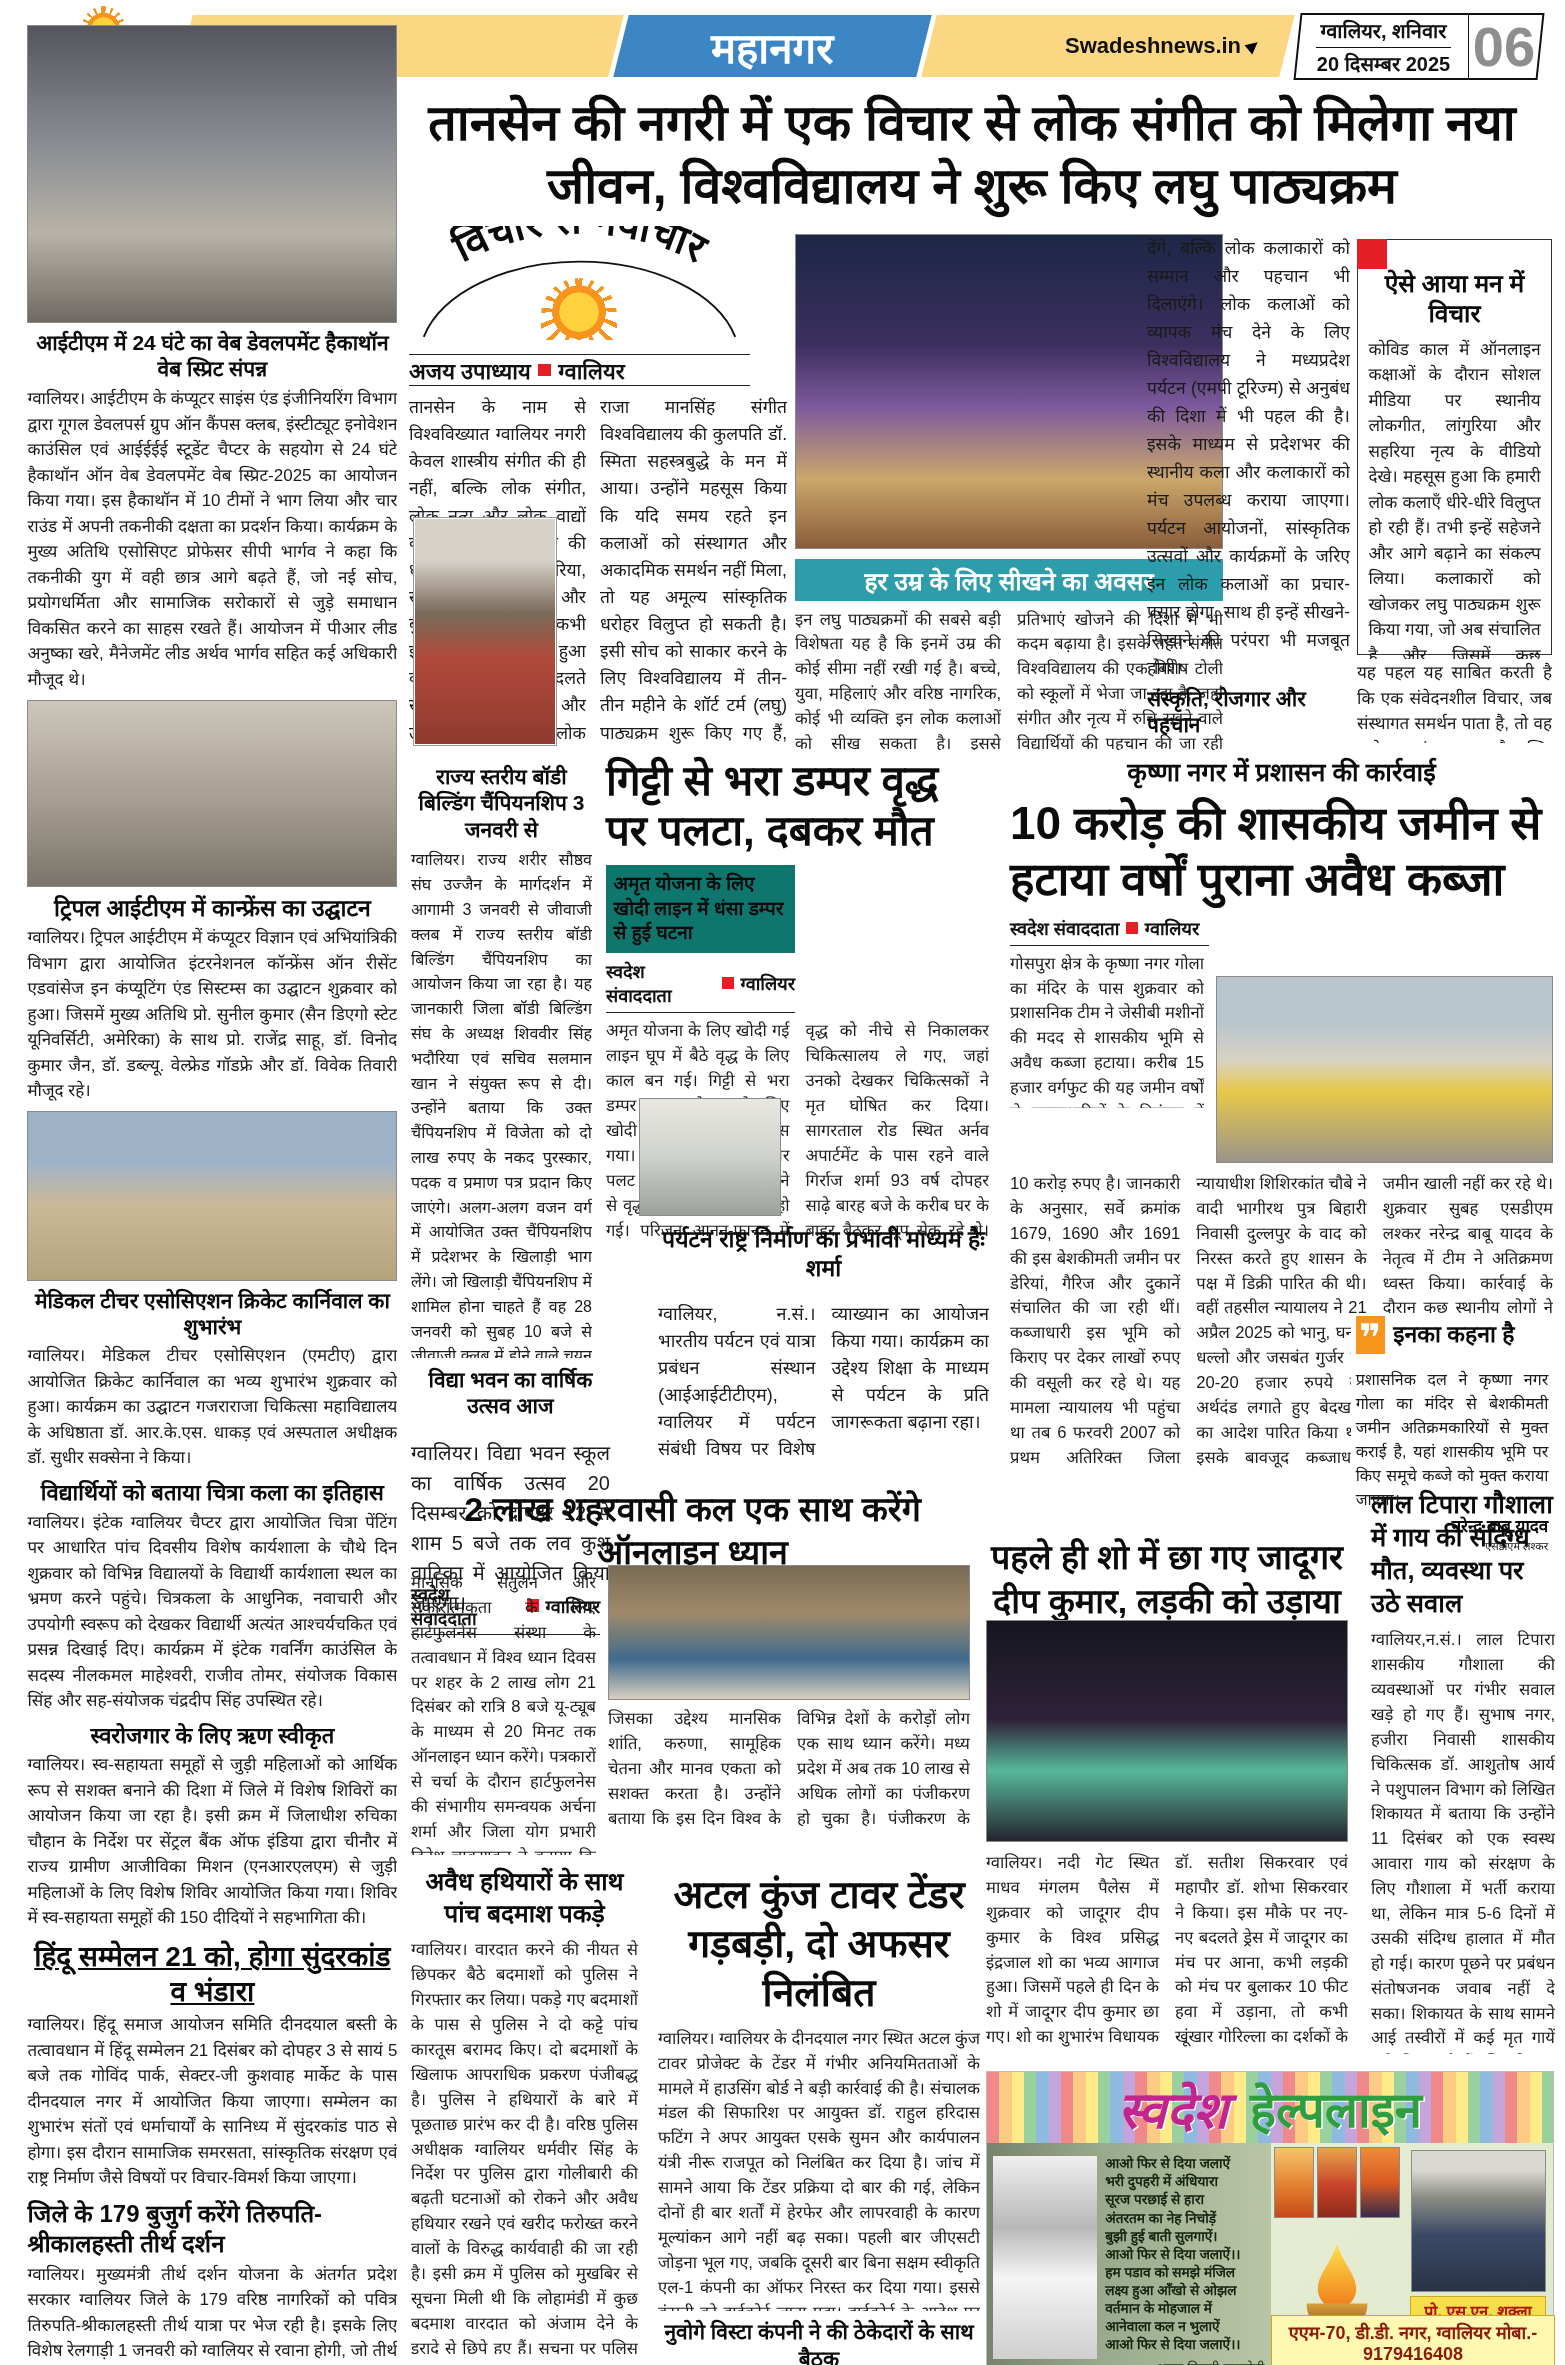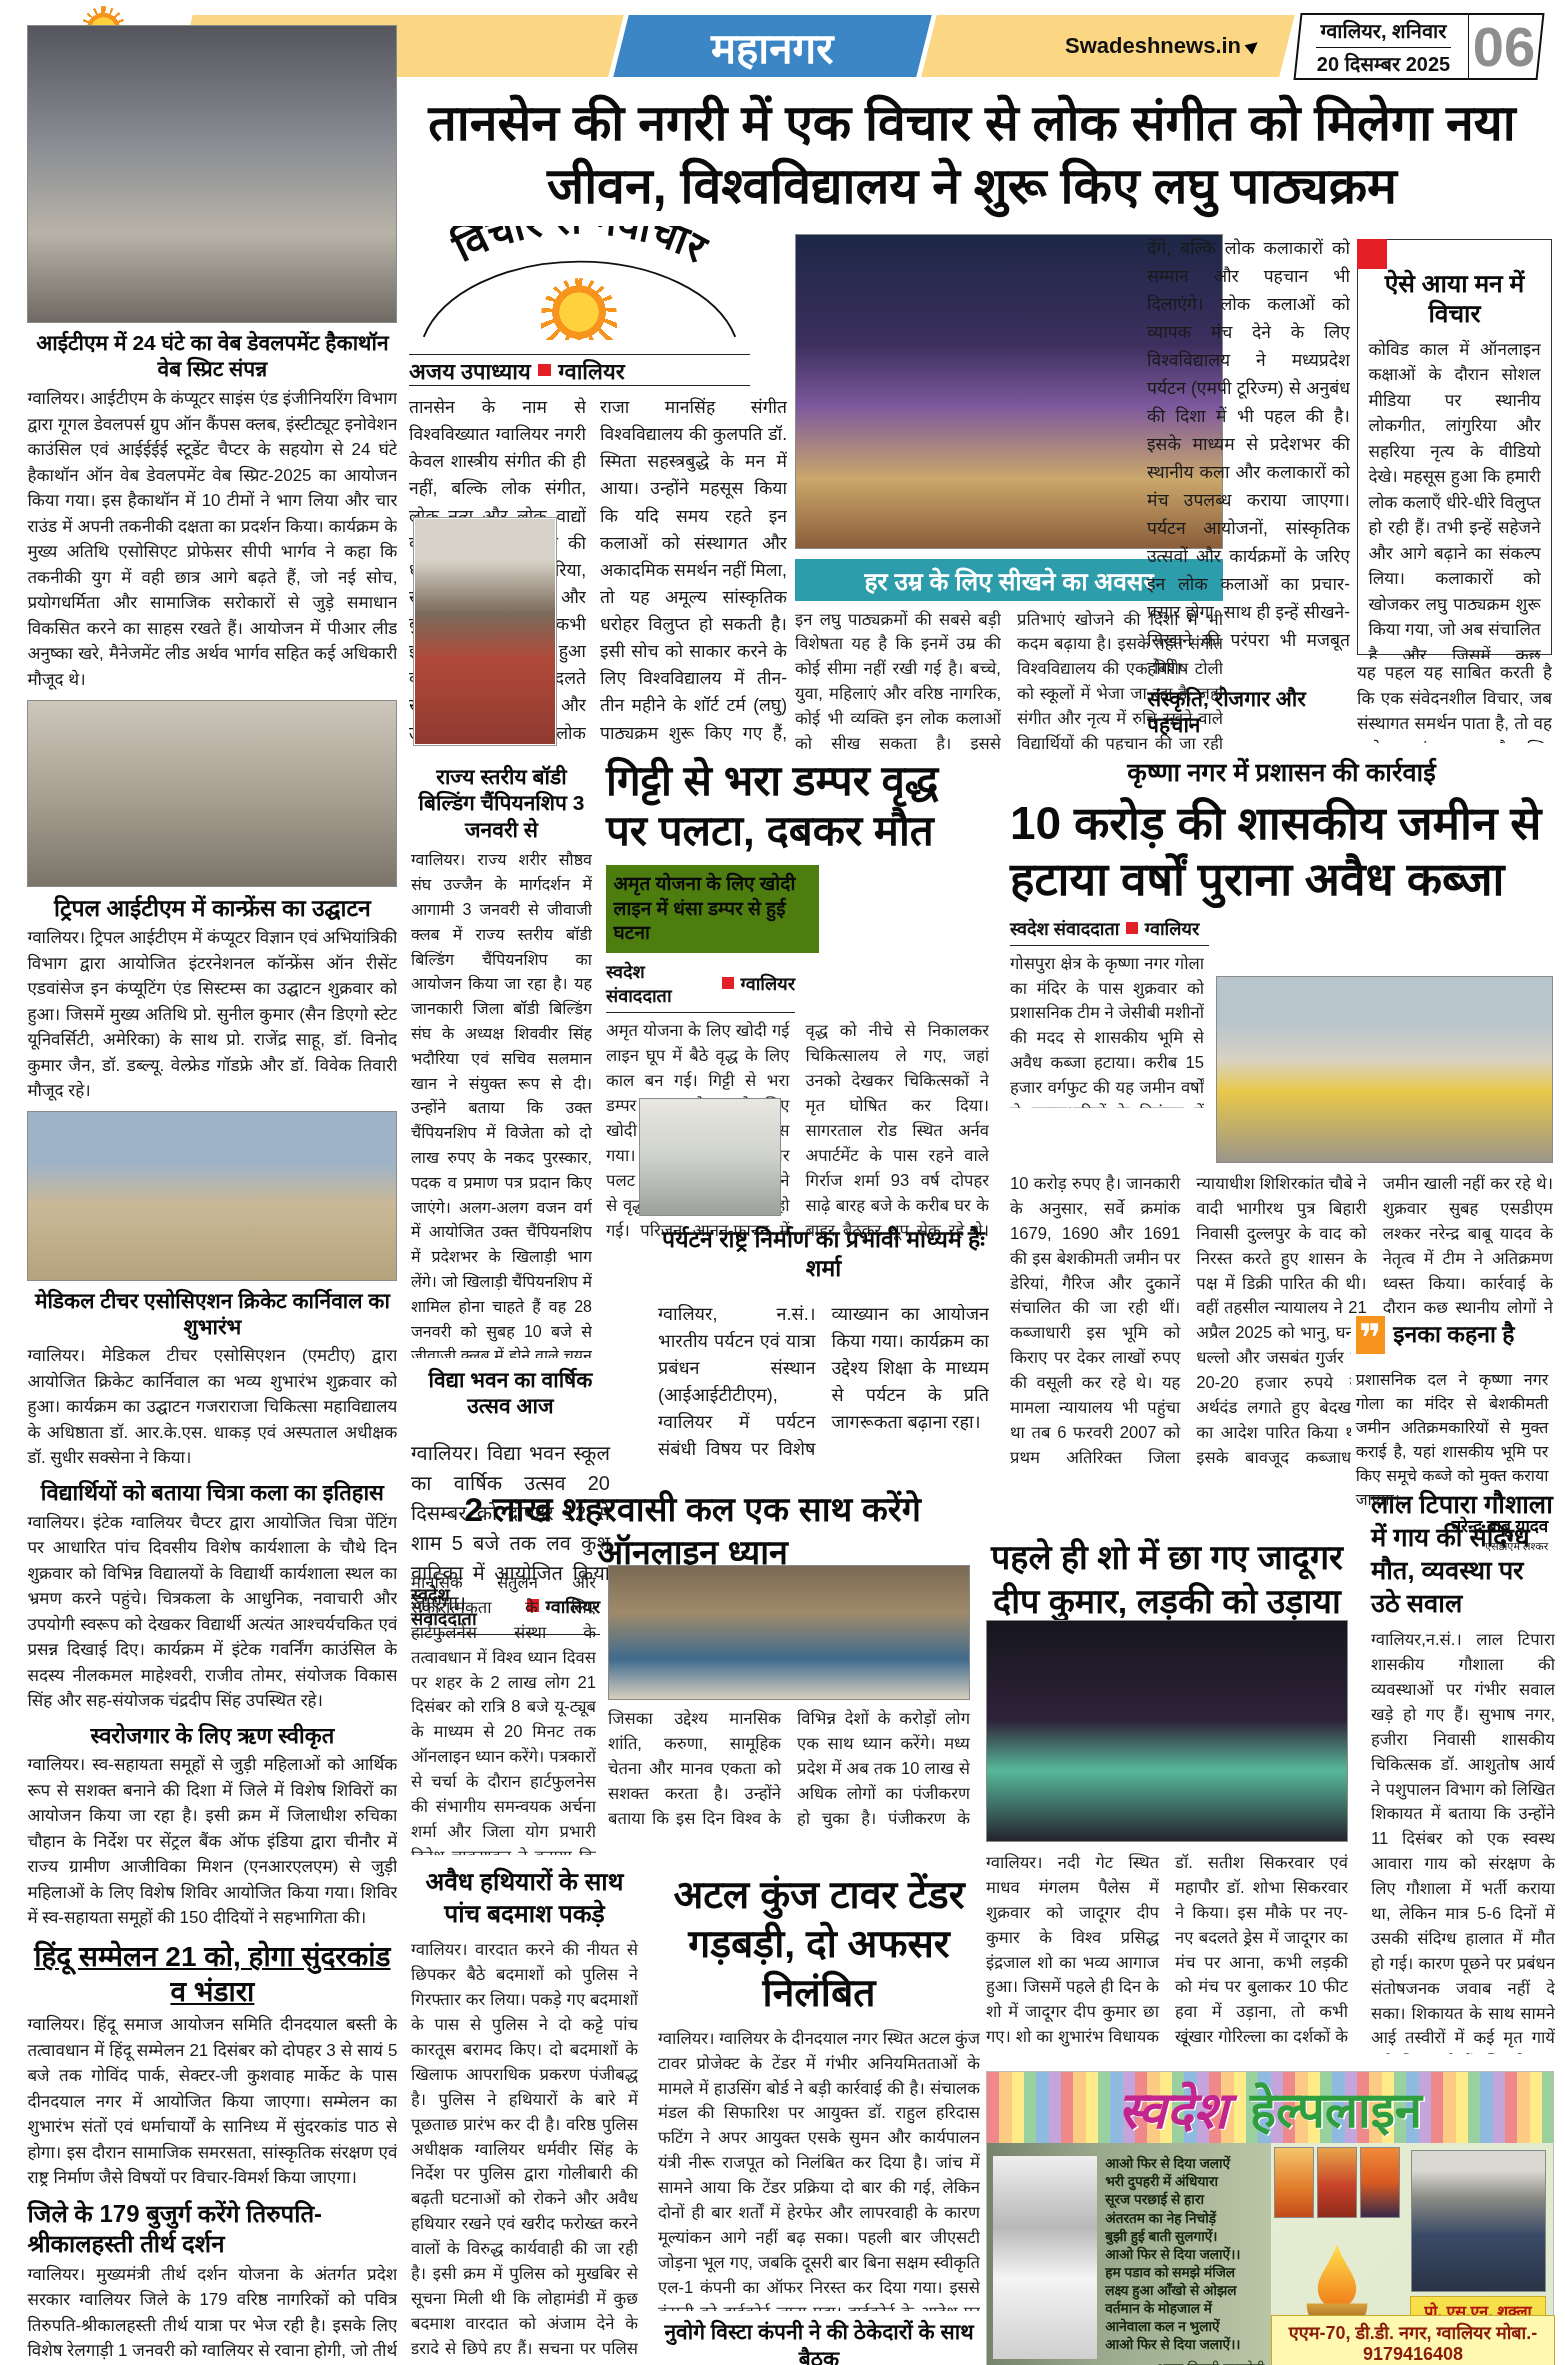--- a/index.html
+++ b/index.html
@@ -132,21 +132,21 @@
   </div>
   <div class="abs bodytext clip" style="left:1357px; top:660px; width:195px; height:83px; font-size:17px;">यह पहल यह साबित करती है कि एक संवेदनशील विचार, जब संस्थागत समर्थन पाता है, तो वह न केवल परंपरा बचाता है, बल्कि समाज और संस्कृति दोनों को नई दिशा दे सकता है। तानसेन की नगरी में शुरू हुई यह पहल अब रंग ला रही है।</div>
 
   <div class="abs clip" style="left:411px; top:764px; width:181px; height:594px;">
     <div class="hl center" style="font-size:21px; margin-bottom:5.7px;">राज्य स्तरीय बॉडी बिल्डिंग चैंपियनशिप 3 जनवरी से</div>
     <div class="bodytext" style="font-size:16px; line-height:1.55;">ग्वालियर। राज्य शरीर सौष्ठव संघ उज्जैन के मार्गदर्शन में आगामी 3 जनवरी से जीवाजी क्लब में राज्य स्तरीय बॉडी बिल्डिंग चैंपियनशिप का आयोजन किया जा रहा है। यह जानकारी जिला बॉडी बिल्डिंग संघ के अध्यक्ष शिववीर सिंह भदौरिया एवं सचिव सलमान खान ने संयुक्त रूप से दी। उन्होंने बताया कि उक्त चैंपियनशिप में विजेता को दो लाख रुपए के नकद पुरस्कार, पदक व प्रमाण पत्र प्रदान किए जाएंगे। अलग-अलग वजन वर्ग में आयोजित उक्त चैंपियनशिप में प्रदेशभर के खिलाड़ी भाग लेंगे। जो खिलाड़ी चैंपियनशिप में शामिल होना चाहते हैं वह 28 जनवरी को सुबह 10 बजे से जीवाजी क्लब में होने वाले चयन ट्रायल में हिस्सा ले सकते हैं।</div>
   </div>
 
   <div class="abs" style="left:606px; top:756px; width:383px; height:601px;">
     <div class="hl" style="font-size:42px; line-height:1.2;">गिट्टी से भरा डम्पर वृद्ध पर पलटा, दबकर मौत</div>
-    <div style="width:213px; background:#4d7c0f; padding:6.6px 7.6px; margin-top:8.5px;">
+    <div style="width:189px; background:#0f766e; padding:6.6px 7.6px; margin-top:8.5px;">
       <span class="hl" style="font-size:19px; line-height:1.3;">अमृत योजना के लिए खोदी लाइन में धंसा डम्पर से हुई घटना</span>
     </div>
     <div class="byline" style="width:189px; margin-top:6.6px; font-size:18px;">
       <span>स्वदेश संवाददाता</span>
       <span class="redsq"></span>
       <span>ग्वालियर</span>
     </div>
     <div class="bodytext cols2 clip" style="font-size:16.6px; margin-top:6.6px; height:246px;">अमृत योजना के लिए खोदी गई लाइन घूप में बैठे वृद्ध के लिए काल बन गई। गिट्टी से भरा डम्पर अमृत योजना के लिए खोदी गई लाइन में पहिया धंस गया। पहिया के धंसने से डम्पर पलट गया। गिट्टी के नीचे दबने से वृद्ध की मौके पर ही मौत हो गई। परिजन आनन-फानन में वृद्ध को नीचे से निकालकर चिकित्सालय ले गए, जहां उनको देखकर चिकित्सकों ने मृत घोषित कर दिया। सागरताल रोड स्थित अर्नव अपार्टमेंट के पास रहने वाले गिर्राज शर्मा 93 वर्ष दोपहर साढ़े बारह बजे के करीब घर के बाहर बैठकर धूप सेक रहे थे। गिर्राज शर्मा जिस स्थान पर बैठे थे वहां पर अमृत योजना के तहत लाइन खोदी गई है। गिट्टी से भरा डम्पर वहां से निकल रहा था तभी एक पहिया खोदी गई लाइन में धंस गया। डम्पर में भरी गिट्टियों के नीचे दबने से वृद्ध की मौत हो गई।</div>
   </div>
   <div class="abs photo" style="left:639px; top:1098px; width:142px; height:118px; background:linear-gradient(180deg,#e9e7e1,#cfd2cc 50%,#9aa09a);"></div>

